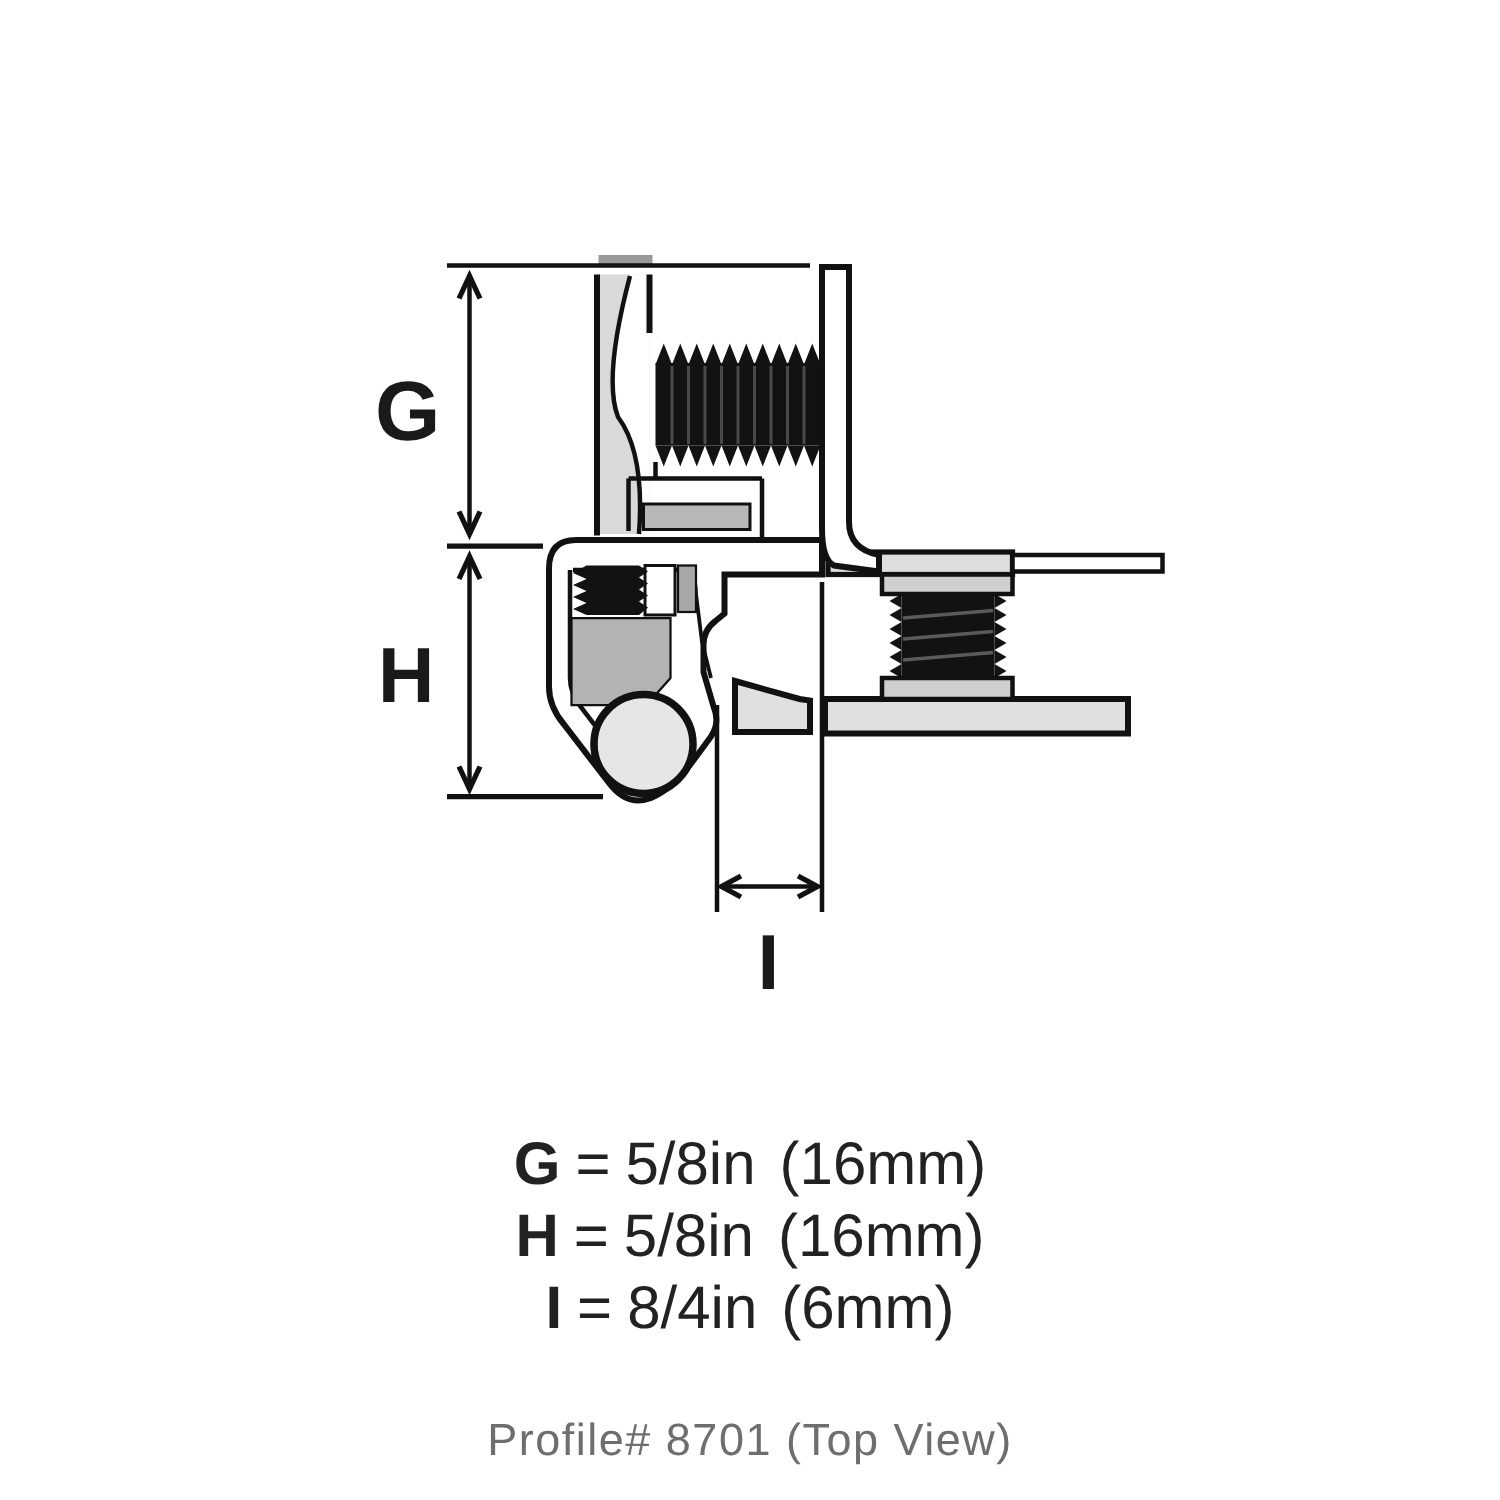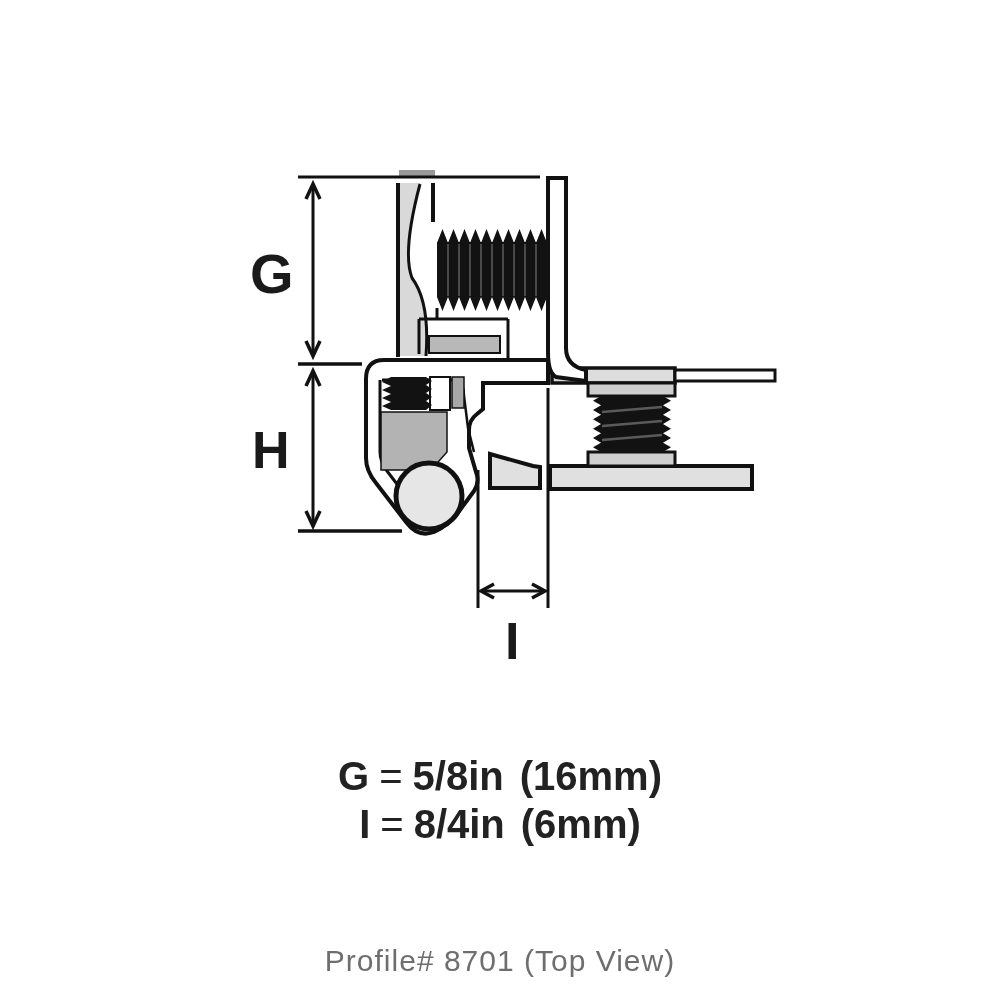--- a/index.html
+++ b/index.html
@@ -4,22 +4,22 @@
 <style>
   html,body{margin:0;padding:0;background:#ffffff;}
   .stage{position:relative;width:1000px;height:1000px;background:#fff;overflow:hidden;
          font-family:"Liberation Sans",sans-serif;}
   .diagram-svg{position:absolute;left:0;top:0;}
   .dim-letter{font-family:"Liberation Sans",sans-serif;font-weight:700;fill:#1a1a1a;}
   .legend{position:absolute;left:0;top:752px;width:1000px;text-align:center;color:#222;}
   .legend-row{font-size:40px;line-height:48px;white-space:nowrap;}
   .lg-label{font-weight:700;}
   .lg-eq{font-weight:400;margin:0 10px;}
-  .lg-val{font-weight:700;}
-  .lg-metric{font-weight:700;margin-left:16px;}
+  .lg-val{font-weight:400;}
+  .lg-metric{font-weight:400;margin-left:16px;}
   .caption{position:absolute;left:0;top:944px;width:1000px;text-align:center;
            font-size:30px;color:#6e6e6e;letter-spacing:1px;}
 </style>
 </head>
 <body>
 
 <div class="stage">
 
   <svg class="diagram-svg" width="1000" height="700" viewBox="0 0 1000 700">
 
@@ -111,18 +111,21 @@
     <text x="250" y="293" font-size="56" class="dim-letter">G</text>
     <text x="252" y="468" font-size="52" class="dim-letter">H</text>
     <text x="505" y="659" font-size="52" class="dim-letter">I</text>
   </svg>
 
   <div class="legend">
     <div class="legend-row">
       <span class="lg-label">G</span><span class="lg-eq">=</span><span class="lg-val">5/8in</span><span class="lg-metric">(16mm)</span>
     </div>
     <div class="legend-row">
+      <span class="lg-label">H</span><span class="lg-eq">=</span><span class="lg-val">5/8in</span><span class="lg-metric">(16mm)</span>
+    </div>
+    <div class="legend-row">
       <span class="lg-label">I</span><span class="lg-eq">=</span><span class="lg-val">8/4in</span><span class="lg-metric">(6mm)</span>
     </div>
   </div>
 
   <div class="caption">Profile# 8701 (Top View)</div>
 </div>
 
 </body></html>

